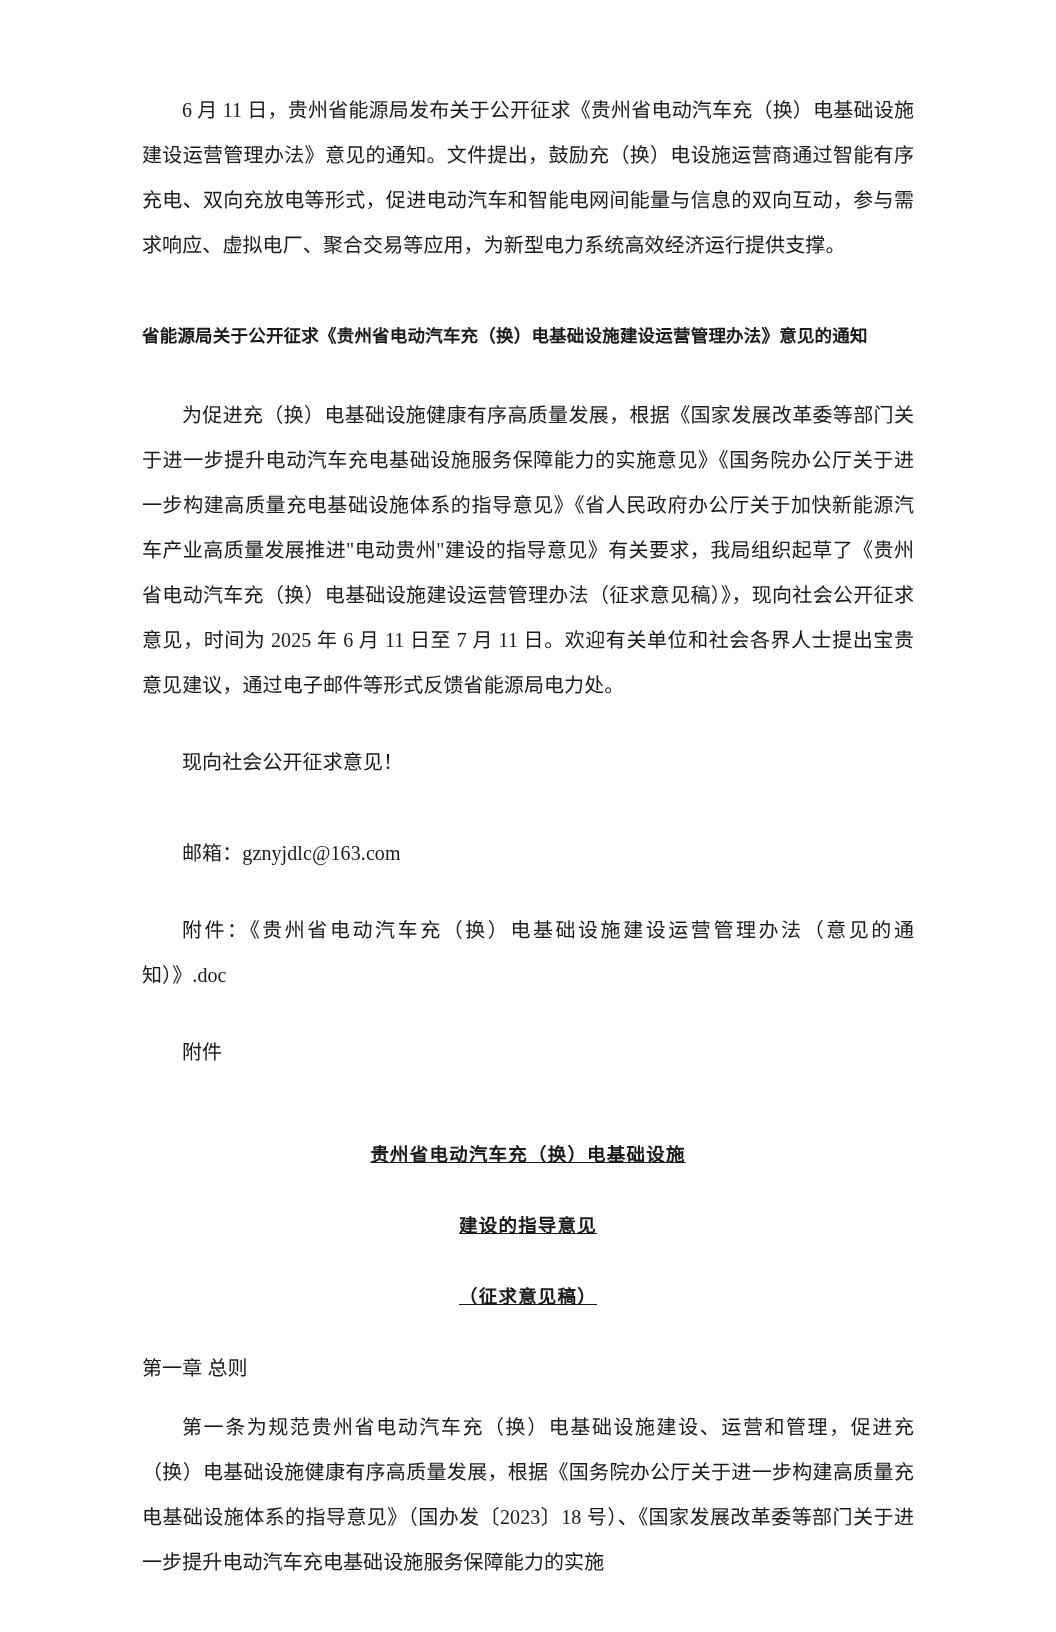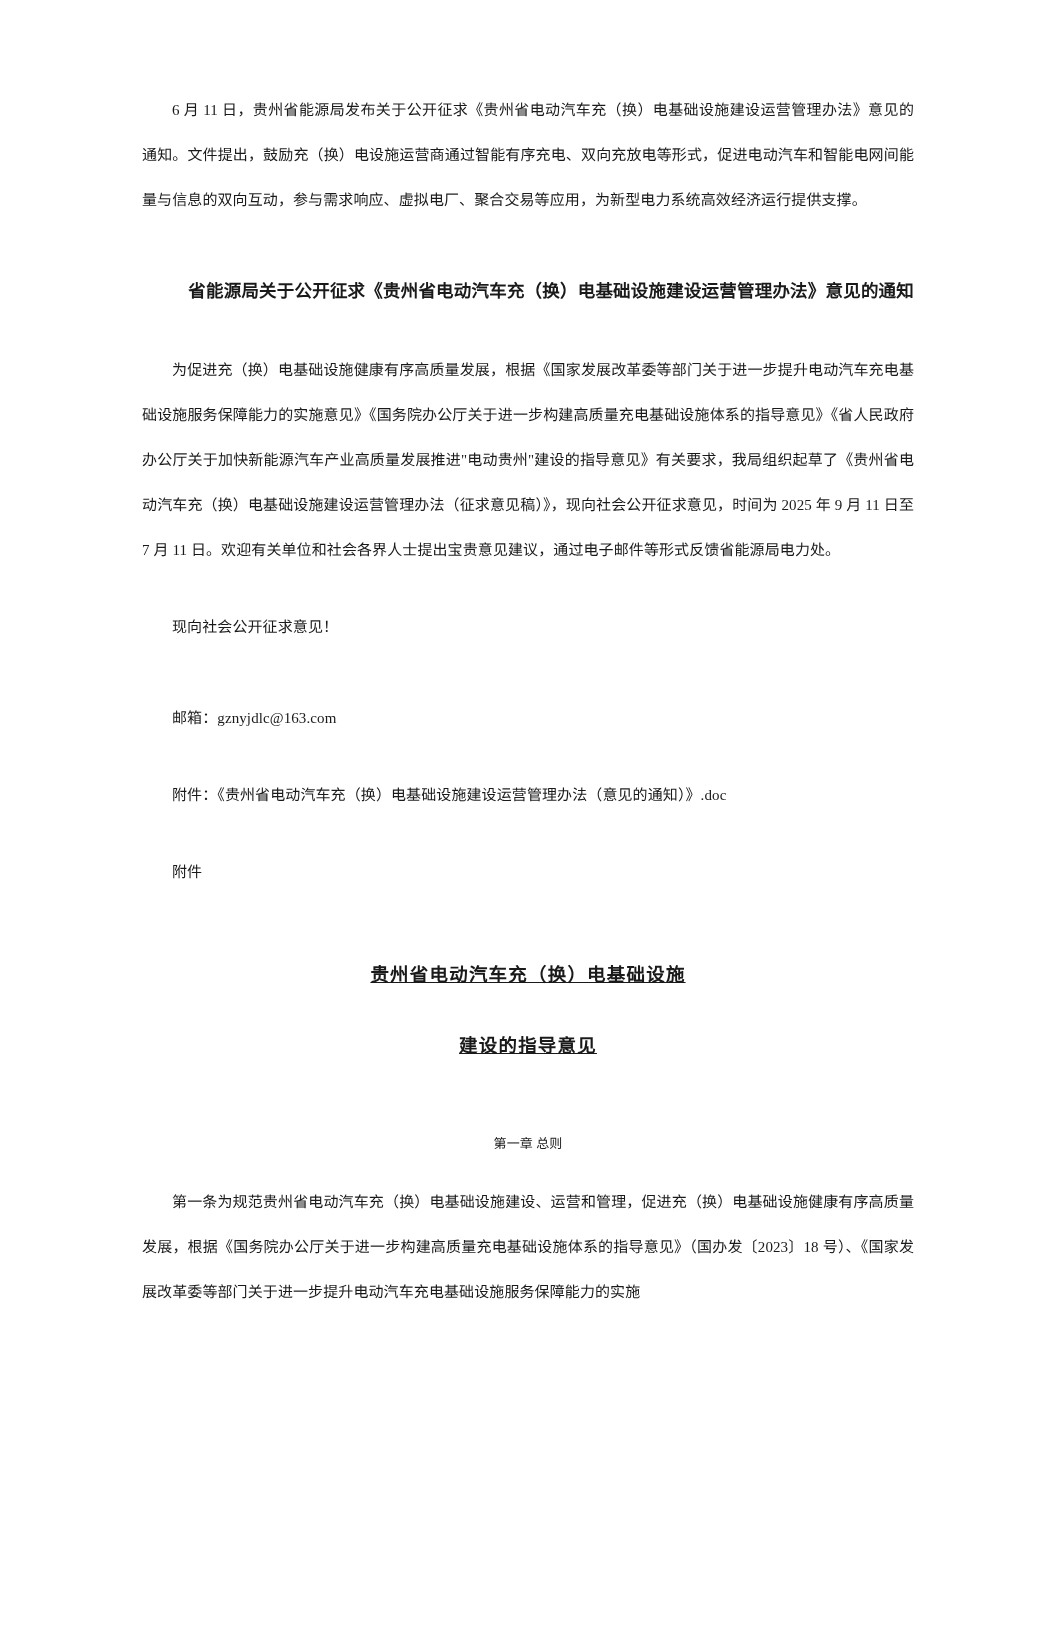--- a/index.html
+++ b/index.html
@@ -25,72 +25,72 @@
   }
   .doc-body {
     width: 772px;
     margin: 0 auto;
   }
   p {
     margin: 0;
     padding: 0;
   }
   .para {
-    font-size: 15px;
+    font-size: 20px;
     line-height: 45px;
     text-align: justify;
     text-justify: inter-ideograph;
     text-indent: 2em;
     letter-spacing: 0.1px;
     margin-bottom: 18px;
   }
   .heading-bold {
     font-size: 17.5px;
     line-height: 45px;
     font-weight: bold;
-    text-align: right;
+    text-align: left;
     letter-spacing: 0.2px;
     margin-bottom: 20px;
   }
   .title-center {
     font-size: 18.5px;
     line-height: 45px;
     font-weight: bold;
     text-align: center;
     letter-spacing: 1.2px;
     text-decoration: underline;
   }
   .spacer-sm { height: 14px; }
   .spacer-md { height: 26px; }
   .spacer-lg { height: 40px; }
   .chapter {
-    font-size: 13px;
+    font-size: 20px;
     line-height: 45px;
-    text-align: center;
+    text-align: left;
     letter-spacing: 0.1px;
   }
 </style>
 </head>
 <body>
 
 <div class="page">
   <div class="doc-body">
 
     <p class="para">6 月 11 日，贵州省能源局发布关于公开征求《贵州省电动汽车充（换）电基础设施建设运营管理办法》意见的通知。文件提出，鼓励充（换）电设施运营商通过智能有序充电、双向充放电等形式，促进电动汽车和智能电网间能量与信息的双向互动，参与需求响应、虚拟电厂、聚合交易等应用，为新型电力系统高效经济运行提供支撑。</p>
 
     <div class="spacer-sm"></div>
 
 
     <div class="spacer-sm"></div>
 
     <p class="heading-bold">省能源局关于公开征求《贵州省电动汽车充（换）电基础设施建设运营管理办法》意见的通知</p>
 
     <div class="spacer-sm"></div>
 
-    <p class="para">为促进充（换）电基础设施健康有序高质量发展，根据《国家发展改革委等部门关于进一步提升电动汽车充电基础设施服务保障能力的实施意见》《国务院办公厅关于进一步构建高质量充电基础设施体系的指导意见》《省人民政府办公厅关于加快新能源汽车产业高质量发展推进"电动贵州"建设的指导意见》有关要求，我局组织起草了《贵州省电动汽车充（换）电基础设施建设运营管理办法（征求意见稿）》，现向社会公开征求意见，时间为 2025 年 9 月 11 日至 7 月 11 日。欢迎有关单位和社会各界人士提出宝贵意见建议，通过电子邮件等形式反馈省能源局电力处。</p>
+    <p class="para">为促进充（换）电基础设施健康有序高质量发展，根据《国家发展改革委等部门关于进一步提升电动汽车充电基础设施服务保障能力的实施意见》《国务院办公厅关于进一步构建高质量充电基础设施体系的指导意见》《省人民政府办公厅关于加快新能源汽车产业高质量发展推进"电动贵州"建设的指导意见》有关要求，我局组织起草了《贵州省电动汽车充（换）电基础设施建设运营管理办法（征求意见稿）》，现向社会公开征求意见，时间为 2025 年 6 月 11 日至 7 月 11 日。欢迎有关单位和社会各界人士提出宝贵意见建议，通过电子邮件等形式反馈省能源局电力处。</p>
 
     <div class="spacer-sm"></div>
 
     <p class="para">现向社会公开征求意见！</p>
 
     <div class="spacer-sm"></div>
 
 
     <div class="spacer-sm"></div>
 
@@ -107,20 +107,21 @@
     <div class="spacer-lg"></div>
 
     <p class="title-center">贵州省电动汽车充（换）电基础设施</p>
 
     <div class="spacer-md"></div>
 
     <p class="title-center">建设的指导意见</p>
 
     <div class="spacer-md"></div>
 
+    <p class="title-center">（征求意见稿）</p>
 
     <div class="spacer-md"></div>
 
     <p class="chapter">第一章  总则</p>
 
     <div class="spacer-sm"></div>
 
     <p class="para">第一条为规范贵州省电动汽车充（换）电基础设施建设、运营和管理，促进充（换）电基础设施健康有序高质量发展，根据《国务院办公厅关于进一步构建高质量充电基础设施体系的指导意见》（国办发〔2023〕18 号）、《国家发展改革委等部门关于进一步提升电动汽车充电基础设施服务保障能力的实施</p>
 
   </div>

